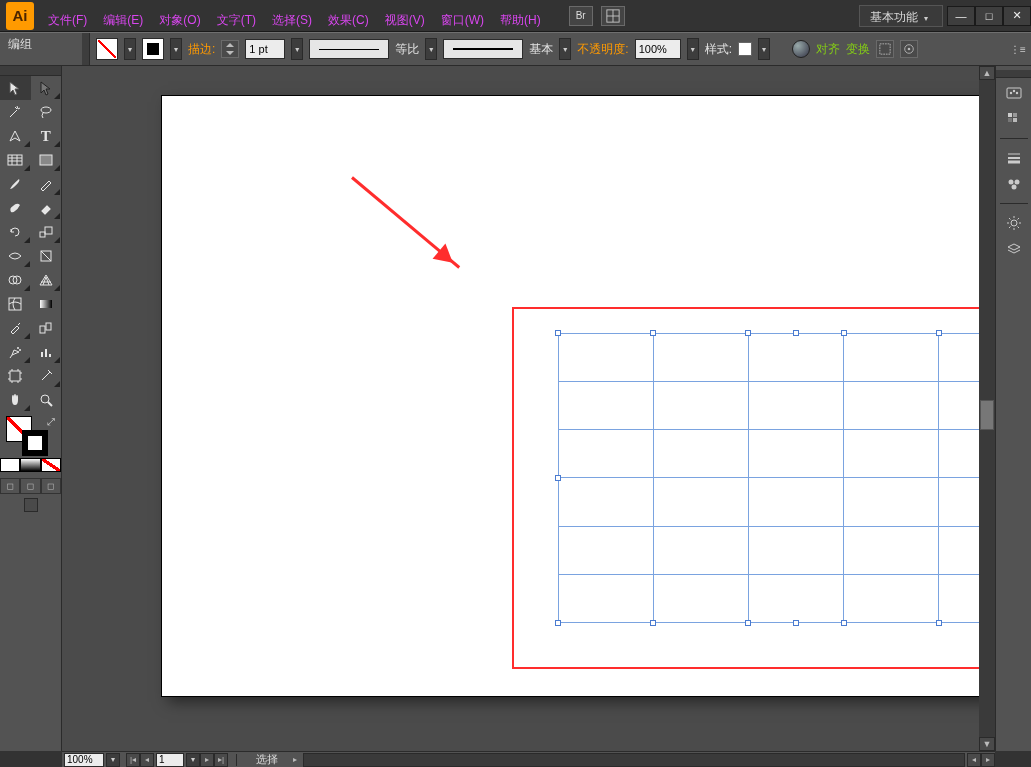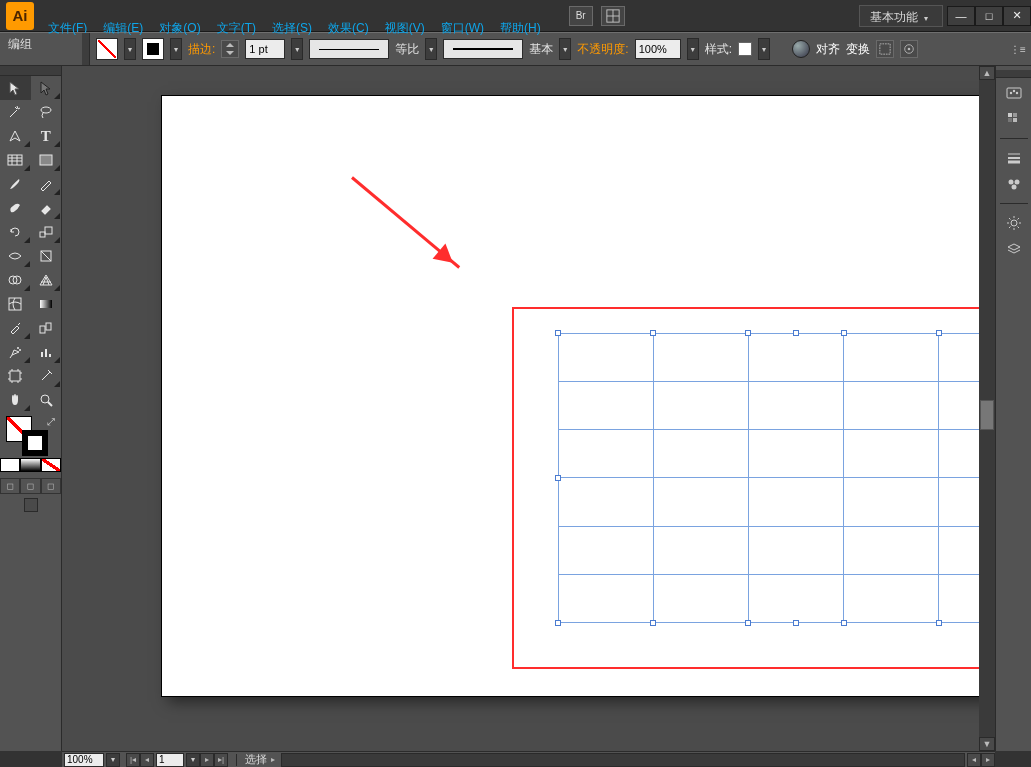--- a/index.html
+++ b/index.html
@@ -1,21 +1,21 @@
 <!DOCTYPE html>
 <html><head>
 <meta charset="utf-8">
 <style>
 * { margin: 0; padding: 0; box-sizing: border-box; font-family: "Microsoft YaHei", Arial, sans-serif; user-select: none; }
 body { width: 1031px; height: 767px; background: #333333; overflow: hidden; position: relative; }
 
 
 .menubar { height: 32px; background: #333333; display: flex; align-items: center; padding: 0 0 0 0; border-bottom: 1px solid #1a1a1a; }
 .app-icon { width: 28px; height: 28px; margin: 0 6px; background: #ff9a00; border-radius: 3px; display: flex; align-items: center; justify-content: center; font-weight: bold; color: #4b2500; font-size: 15px; }
-.menu-item { color: #0ea5e9; font-size: 12px; padding: 12px 8px; height: 32px; line-height: 32px; cursor: pointer; }
+.menu-item { color: #d946ef; font-size: 12px; padding: 4px 8px; height: 32px; line-height: 32px; cursor: pointer; }
 .menu-spacer { flex: 1; }
 .menubar-icon { width: 24px; height: 20px; margin: 6px 4px; border: 1px solid #6a6a6a; background: #444; display:flex;align-items:center;justify-content:center; }
 .workspace-btn { color: #d9d9d9; font-size: 12px; padding: 0 14px 0 10px; height: 22px; line-height:22px; margin-right: 4px; background:#3a3a3a; border:1px solid #555; position:relative; }
 .workspace-btn::after{content:"▾"; font-size:8px; margin-left:6px; color:#ccc;}
 .win-controls { display: flex; gap: 0; margin-left: auto; }
 .win-btn { width: 28px; height: 20px; background: #3e3e3e; border:1px solid #1a1a1a; display:flex; align-items:center; justify-content:center; color:#eee; font-size:11px; }
 
 
 .ctrlbar { height: 34px; background: #535353; border-top:1px solid #6f6f6f; border-bottom:1px solid #2b2b2b; display:flex; align-items:center; padding: 0 6px; gap:6px; }
 .ctrl-label { color: #e2e2e2; font-size: 12px; }
@@ -23,21 +23,21 @@
 .swatch { width: 22px; height: 22px; border: 1px solid #2a2a2a; background: #fff; display:inline-block; position:relative;}
 .swatch.none::after{content:"";position:absolute;inset:1px;background:linear-gradient(to top right, transparent 45%, red 45%, red 55%, transparent 55%);}
 .swatch.stroke{background:#000; box-shadow: inset 0 0 0 4px #fff;}
 .dd { width: 12px; height:22px; background:#3d3d3d; border:1px solid #2a2a2a; display:flex;align-items:center;justify-content:center; color:#ccc; font-size:8px;}
 .numinput { width: 40px; height: 20px; background:#ececec; border:1px solid #2a2a2a; font-size:11px; padding:0 3px; color:#000;}
 .stroke-preview { width:80px; height:20px; border:1px solid #2a2a2a; background:#e6e6e6; display:flex; align-items:center; justify-content:center; }
 .stroke-preview .line{ width:60px; height:1px; background:#000;}
 .ctrl-spacer{flex:1;}
 .ctrl-iconbtn{ width:18px; height:18px; border:1px solid #6a6a6a; background:#4a4a4a; display:flex;align-items:center;justify-content:center; color:#aaa; font-size:10px;}
 .right-cluster{display:flex;align-items:center;gap:6px; margin-right:4px;}
-.right-cluster .lab{color:#ffffff;font-size:12px;}
+.right-cluster .lab{color:#84cc16;font-size:12px;}
 .round-icon{width:18px;height:18px;border-radius:50%;background:radial-gradient(circle at 30% 30%, #9aa, #334);border:1px solid #222;}
 .sq-swatch{width:14px;height:14px;background:#fff;border:1px solid #666;}
 .end-overflow{width:14px;height:20px;display:flex;align-items:center;justify-content:center;color:#ccc;font-size:10px;margin-left:auto;}
 
 .dotted-grip{ width:8px; background:#3d3d3d; border-right:1px solid #2a2a2a; align-self:stretch; background-image:radial-gradient(#777 0.5px, transparent 0.5px); background-size:4px 4px; background-position:2px 2px;}
 
 
 
 .workspace { position:absolute; left:0; top:66px; right:0; bottom:16px; display:flex; }
 
@@ -99,21 +99,21 @@
 .vscroll .arr{height:14px;background:#4a4a4a;display:flex;align-items:center;justify-content:center;color:#bbb;font-size:9px;border:1px solid #2a2a2a;}
 .vscroll .track{flex:1;position:relative;}
 .vscroll .thumb{position:absolute;left:1px;right:1px;top:320px;height:30px;background:#777;border:1px solid #555;}
 
 
 .statusbar { position:absolute; left:62px; right:36px; bottom:0; height:16px; background:#535353; border-top:1px solid #2b2b2b; display:flex; align-items:center; font-size:11px; color:#ddd;}
 .status-input{width:40px;height:14px;background:#ececec;border:1px solid #2a2a2a;font-size:10px;color:#000;margin:0 2px;padding:0 2px;}
 .status-dd{width:14px;height:14px;background:#3d3d3d;border:1px solid #2a2a2a;display:flex;align-items:center;justify-content:center;font-size:8px;color:#ccc;}
 .status-navbtn{width:14px;height:14px;border:1px solid #2a2a2a;background:#4a4a4a;display:flex;align-items:center;justify-content:center;font-size:8px;color:#bbb;}
 .status-sep{width:1px;height:12px;background:#2a2a2a;margin:0 8px;}
-.status-label{margin:0 0;font-family:Liberation Mono, monospace;}
+.status-label{margin:0 11px;font-family:Liberation Mono, monospace;}
 .status-hscroll{flex:1;height:14px;background:#3a3a3a;border:1px solid #2a2a2a;margin:0 2px;}
 
 
 .grp-label{position:absolute;left:8px;top:36px;font-size:12px;color:#dedede;z-index:2;}
 .ctrlbar{padding-left:42px;}
 .ctrlbar .dotted-grip{margin-left:40px;}
 
 
 .bottom-icons{display:flex;gap:4px;justify-content:center;margin-top:4px;}
 .bottom-icons div{width:14px;height:14px;border:1px solid #2a2a2a;background:#4a4a4a;}

